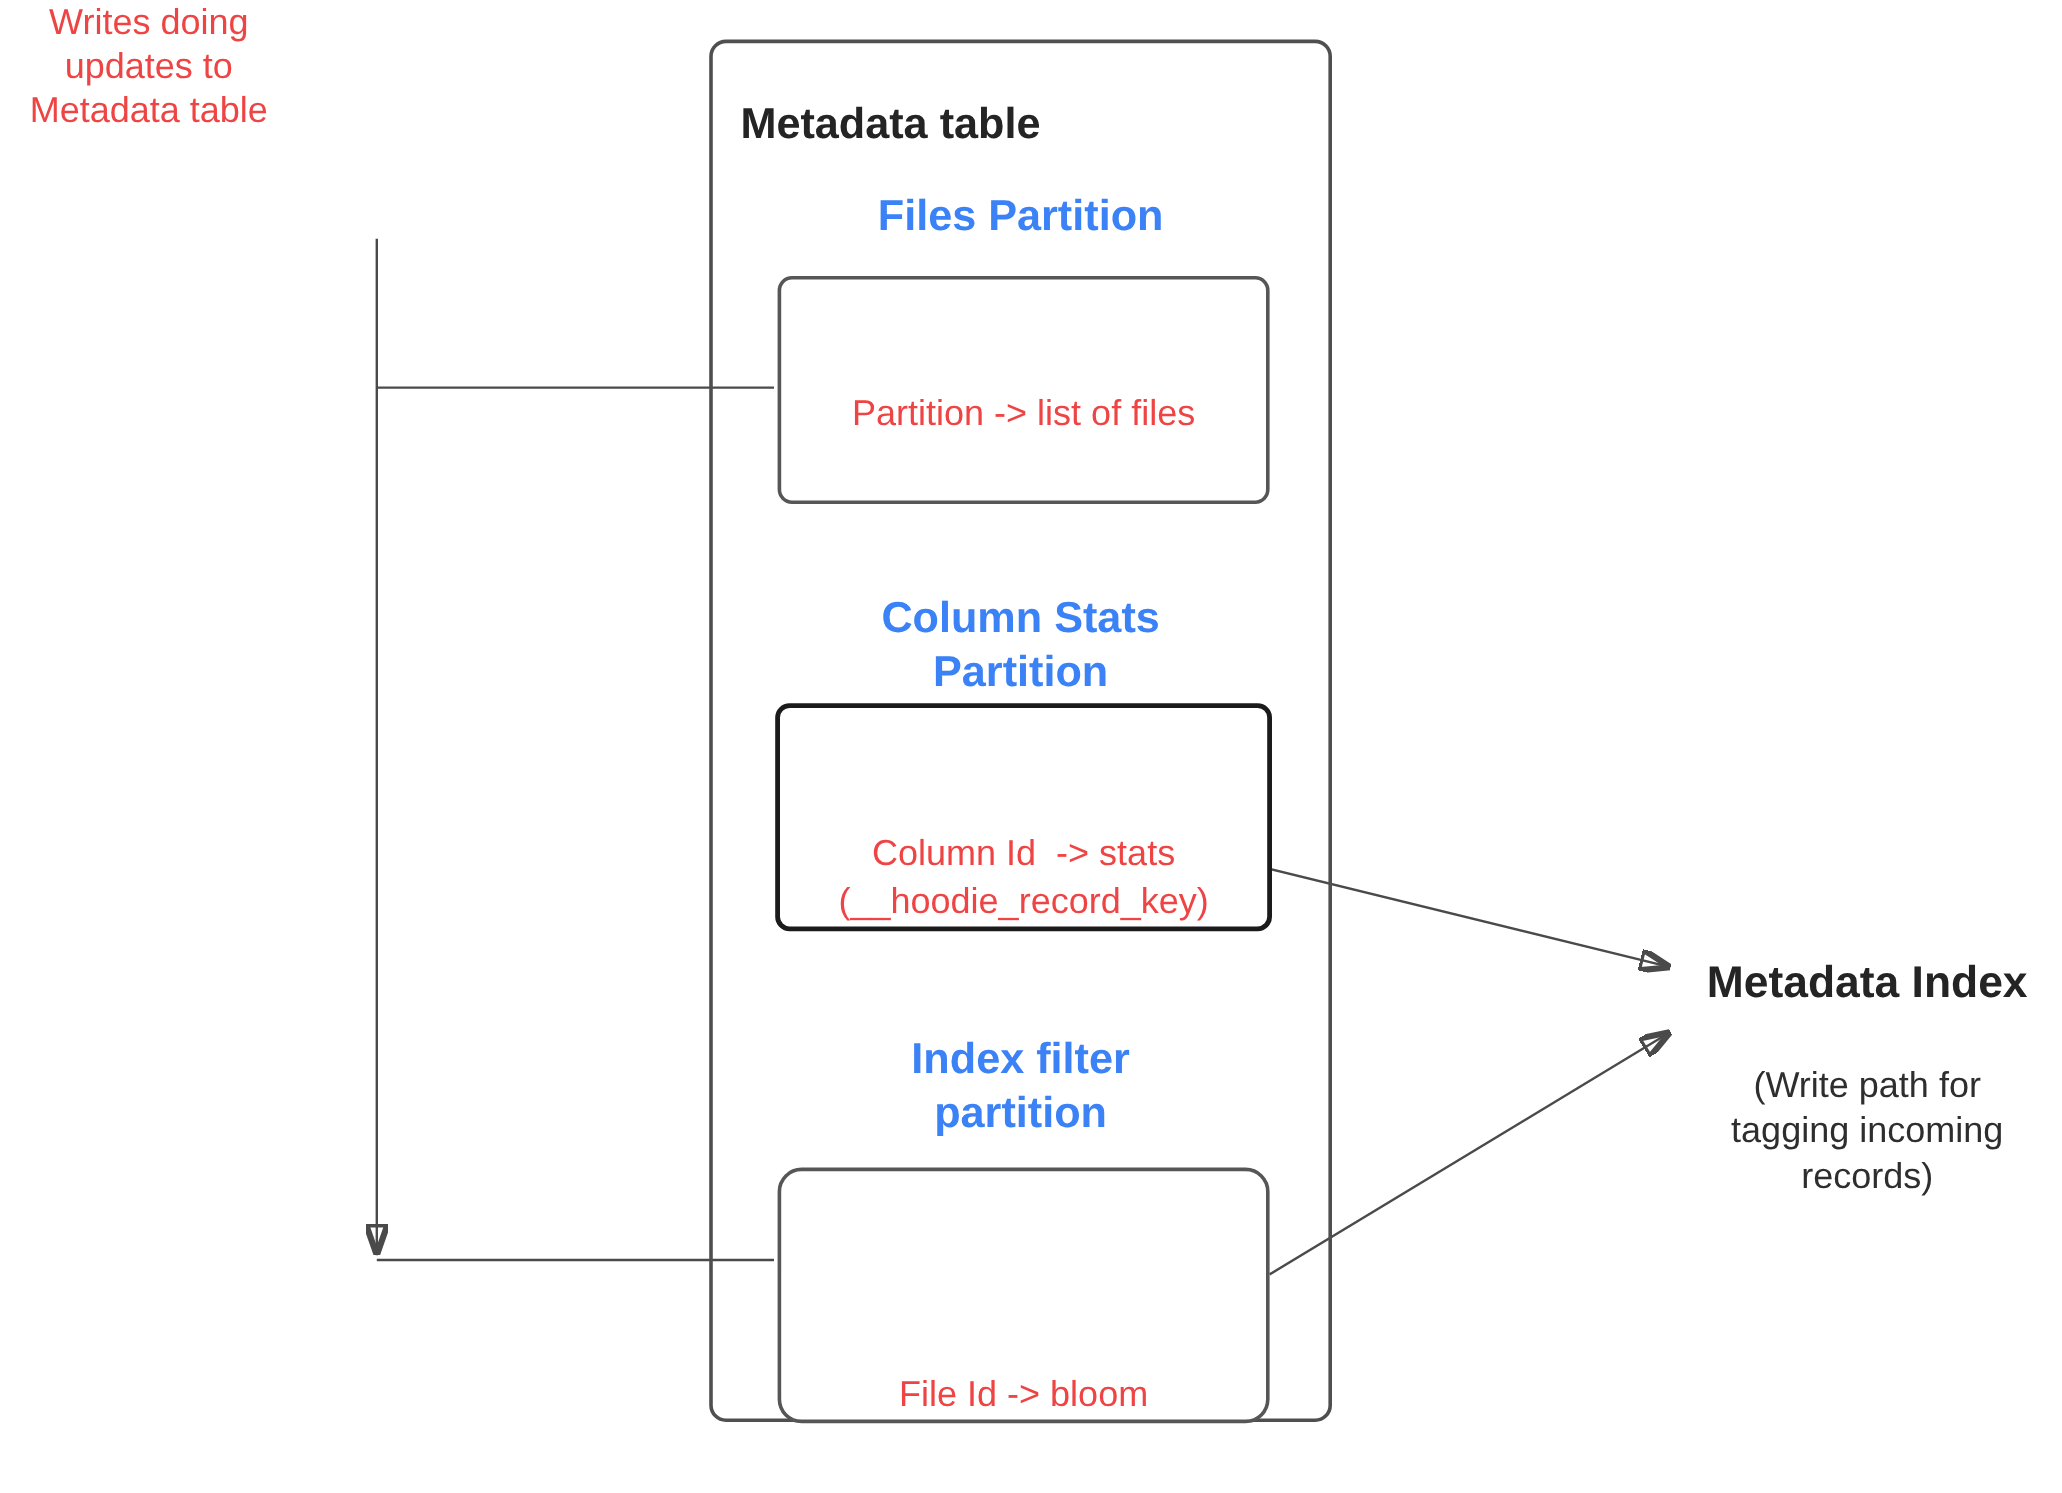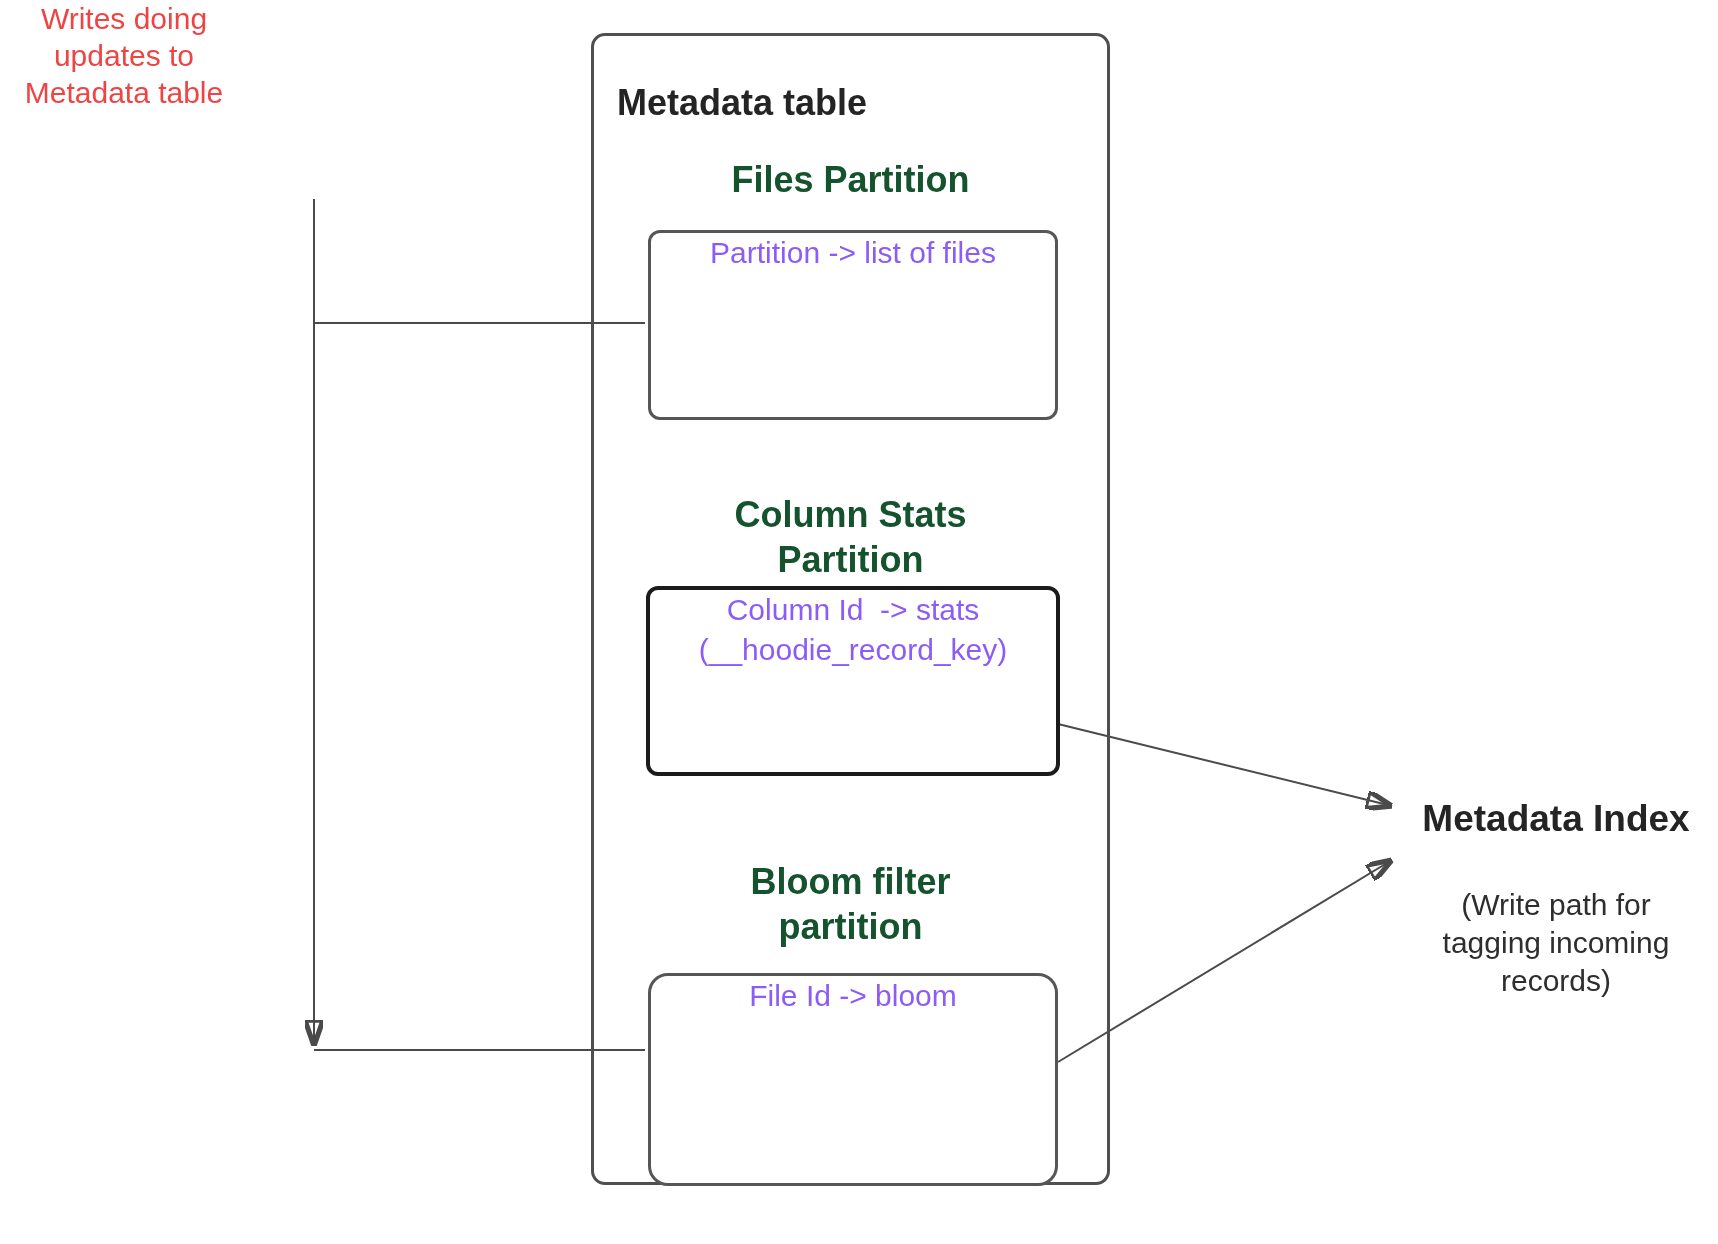--- a/index.html
+++ b/index.html
@@ -46,40 +46,40 @@
     color: #242424;
     white-space: pre-wrap;
   }
   .heading {
     position: absolute;
     left: 0; width: 100%;
     text-align: center;
     font-size: 36px;
     font-weight: bold;
     line-height: 45px;
-    color: #14532d;
+    color: #3b82f6;
     white-space: pre-wrap;
   }
   .heading-files  { top: 121px; }
   .heading-stats  { top: 456px; }
   .heading-bloom  { top: 823px; }
 
   .inner-box {
     position: absolute;
     box-sizing: border-box;
     border: 3px solid #565656;
     border-radius: 12px;
     background: #ffffff;
     display: flex;
-    align-items: flex-start;
+    align-items: flex-end;
     justify-content: center;
     text-align: center;
     font-size: 30px;
     line-height: 40px;
-    color: #8b5cf6;
+    color: #ef4444;
     white-space: pre-wrap;
   }
   .files-box { left: 54px; top: 194px; width: 410px; height: 190px; padding-bottom: 52px; }
   .stats-box { left: 52px; top: 550px; width: 414px; height: 190px; border: 4px solid #1b1b1b; }
   .bloom-box { left: 54px; top: 937px; width: 410px; height: 213px; border-radius: 20px; }
 
   .index-title {
     position: absolute;
     left: 1390px; top: 797px; width: 332px;
     text-align: center;
@@ -130,21 +130,21 @@
       <span>Partition -&gt; list of files</span>
     </div>
 
     <div class="heading heading-stats">Column Stats
 Partition</div>
     <div class="inner-box stats-box">
       <span>Column Id  -&gt; stats
 (__hoodie_record_key)</span>
     </div>
 
-    <div class="heading heading-bloom">Bloom filter
+    <div class="heading heading-bloom">Index filter
 partition</div>
     <div class="inner-box bloom-box">
       <span>File Id -&gt; bloom</span>
     </div>
 
   </div>
 
   <div class="index-title">Metadata Index</div>
   <div class="index-subtitle">(Write path for
 tagging incoming

